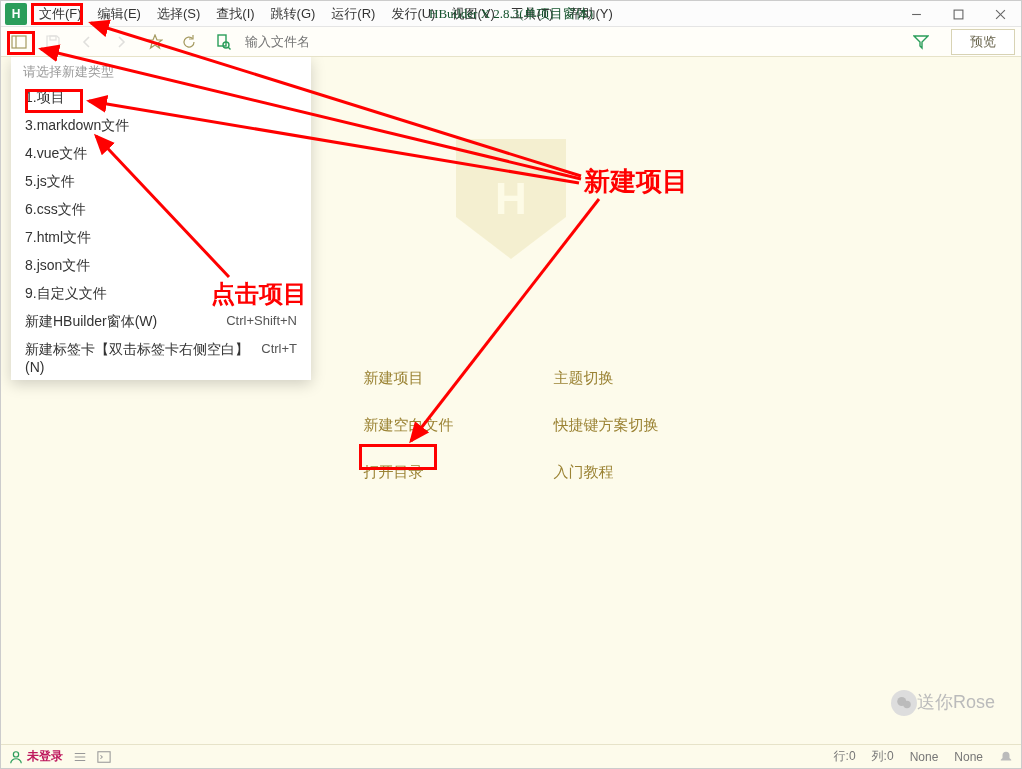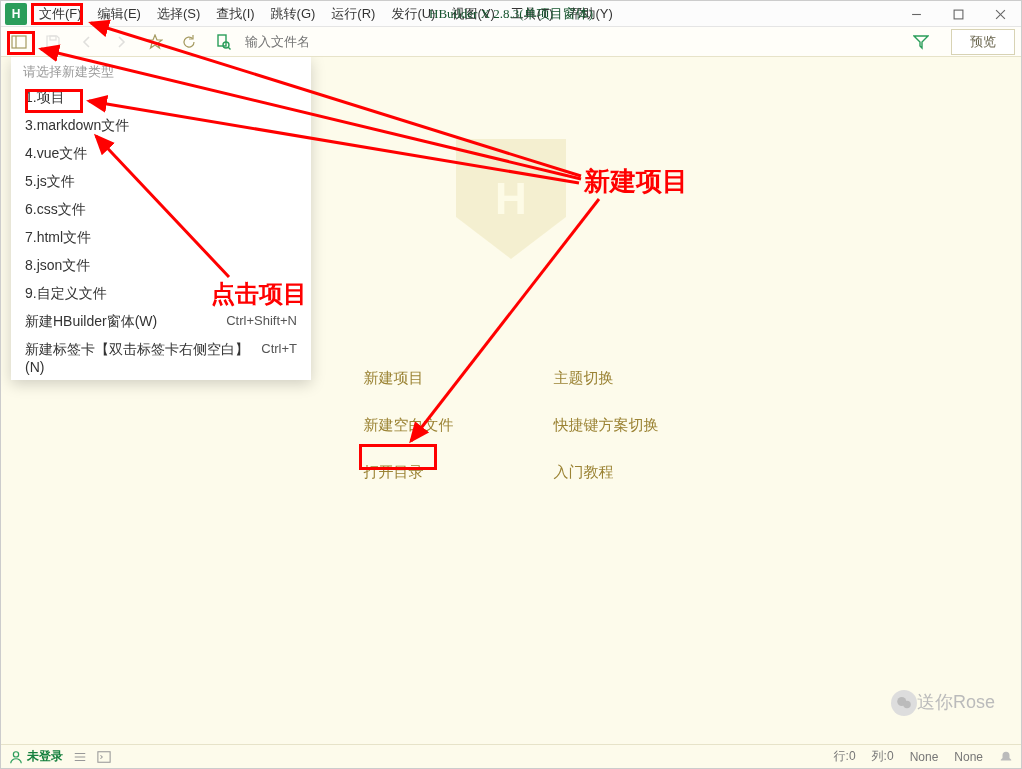--- a/index.html
+++ b/index.html
@@ -43,21 +43,21 @@
   .quick-links { display: grid; grid-template-columns: auto auto; column-gap: 100px; row-gap: 28px; }
   .qlink { color: #9b8334; font-size: 15px; cursor: pointer; }
 
   
   .watermark { position: absolute; right: 26px; bottom: 28px; color: #bbb; font-size: 18px; display:flex; align-items:flex-start; gap:0; }
   .wm-icon { width:26px; height:26px; border-radius:50%; background:#ddd; display:flex; align-items:center; justify-content:center; color:#999; font-size:14px; }
 
   
   .statusbar { height: 24px; background: #fdfbeb; border-top: 1px solid #e7e3c9; display: flex; align-items: center; font-size: 12px; color: #777; padding: 0 8px; }
   .status-left { display:flex; align-items:center; gap: 10px; }
-  .status-login { color:#15803d; font-weight:600; display:flex; align-items:center; gap:4px;}
+  .status-login { color:#be185d; font-weight:600; display:flex; align-items:center; gap:4px;}
   .status-right { margin-left:auto; display:flex; align-items:center; gap: 16px; text-align: center; }
 
   
   .anno { position:absolute; inset:0; pointer-events:none; z-index: 50; }
   .anno-box { position:absolute; border: 3px solid #f00; }
   .anno-label { position:absolute; color:#f00; font-size: 26px; font-weight: 600; }
   .anno svg.arrows { position:absolute; inset:0; width:100%; height:100%; overflow:visible; }
   .anno svg.arrows line, .anno svg.arrows path { stroke:#f00; stroke-width:3; fill:none; }
   .anno svg.arrows polygon { fill:#f00; }
 

